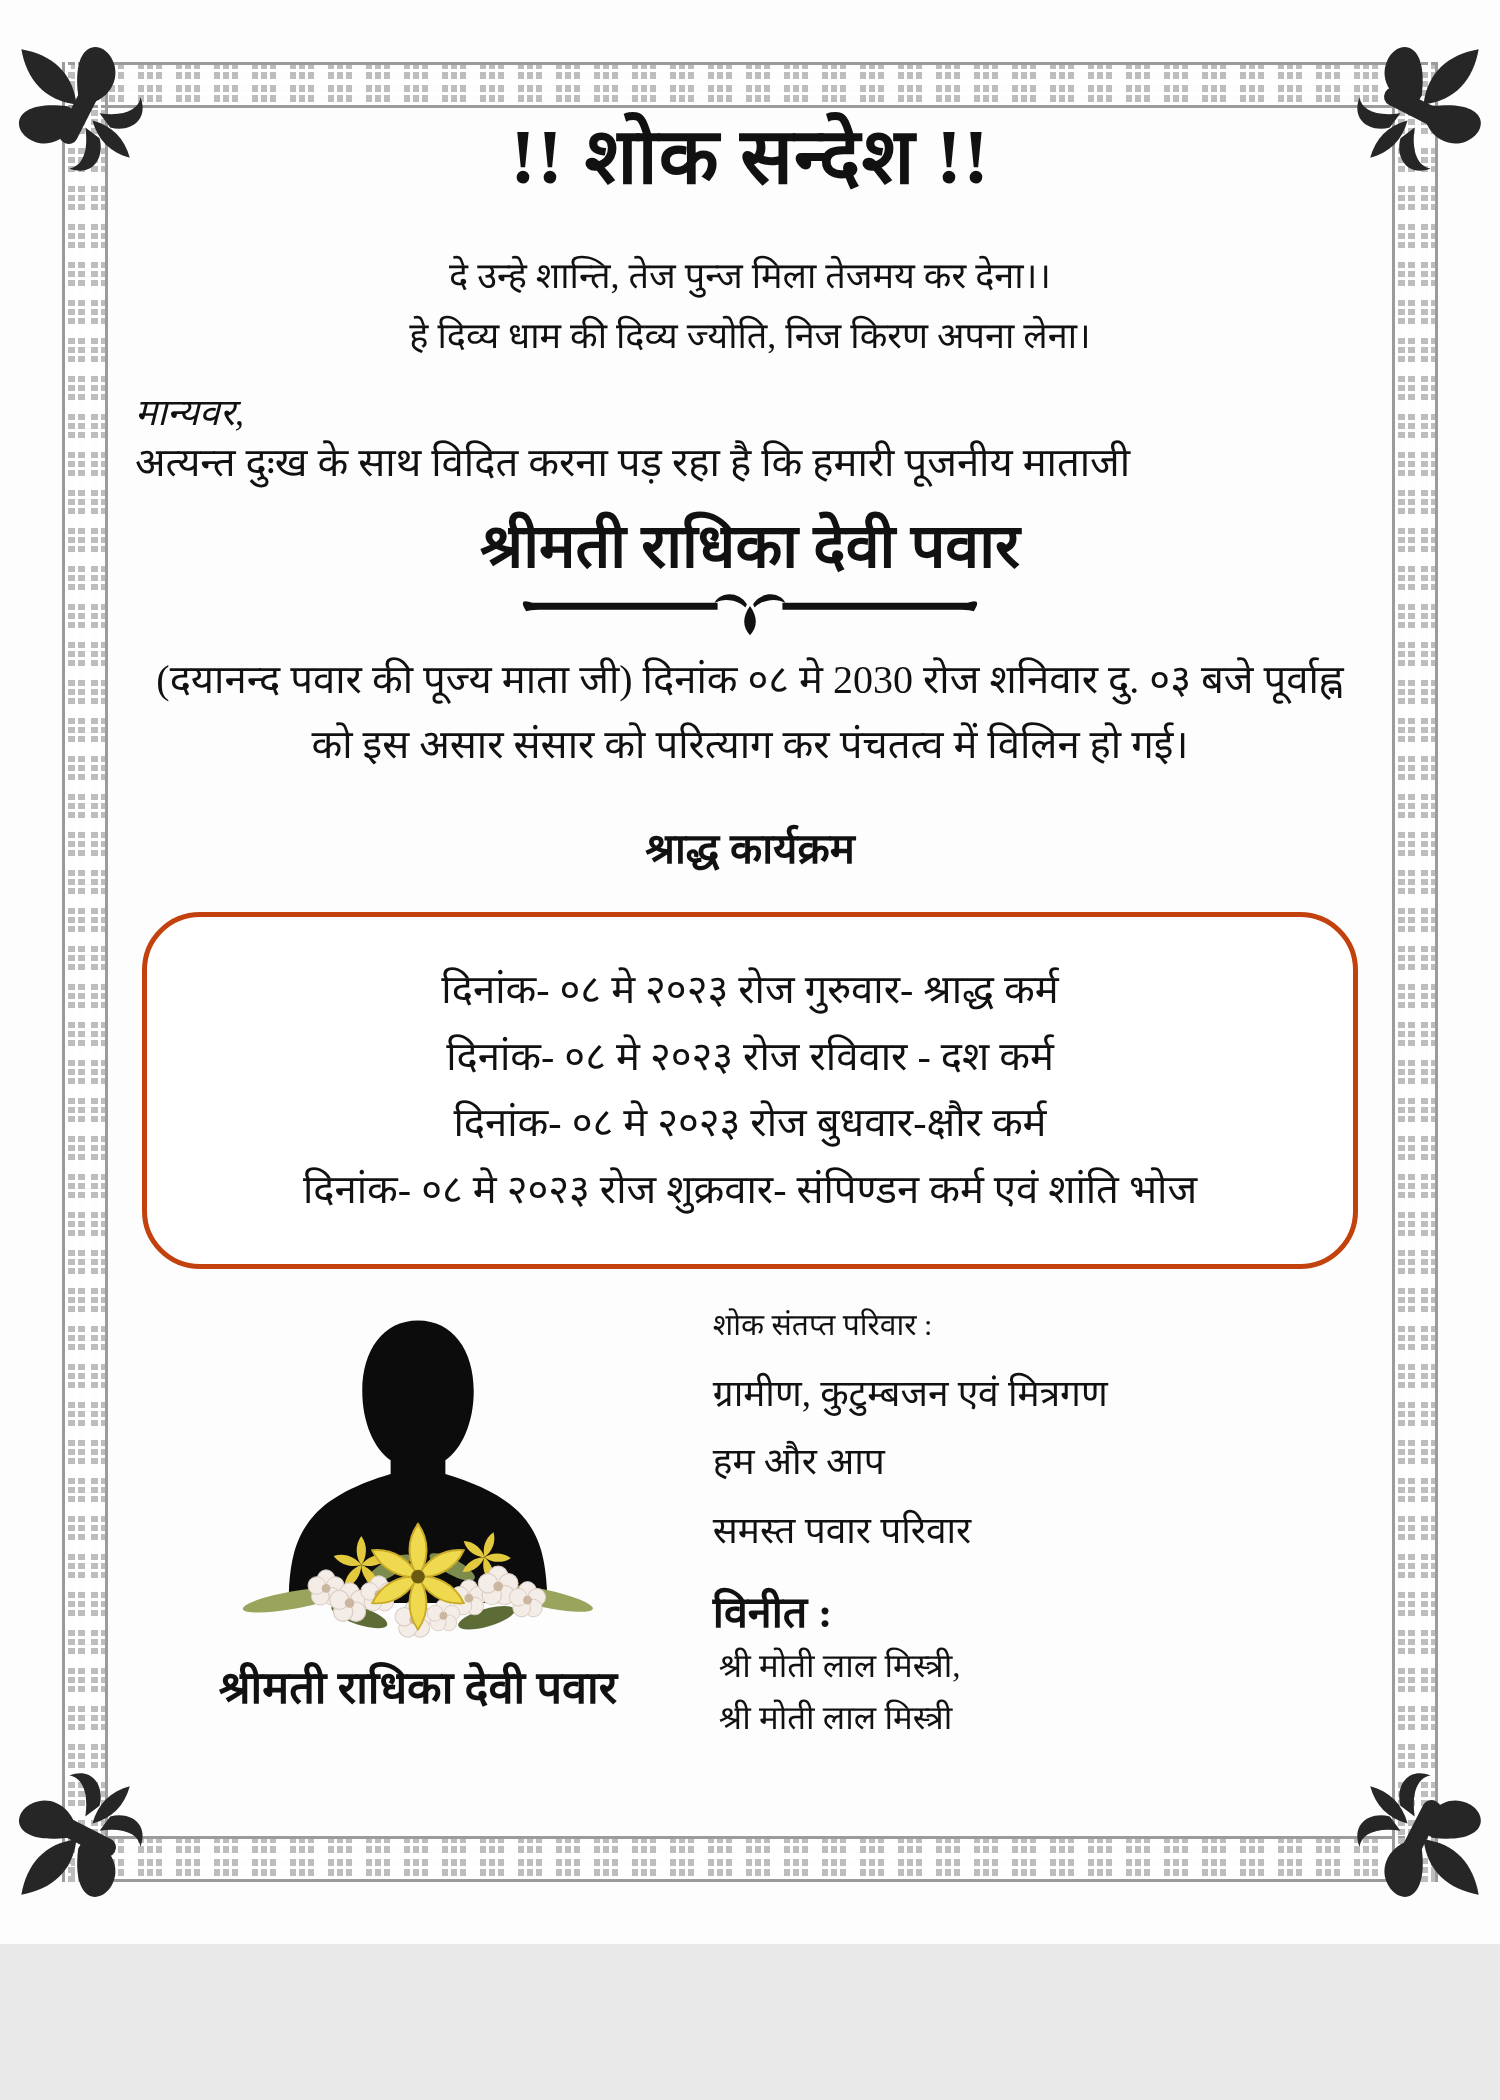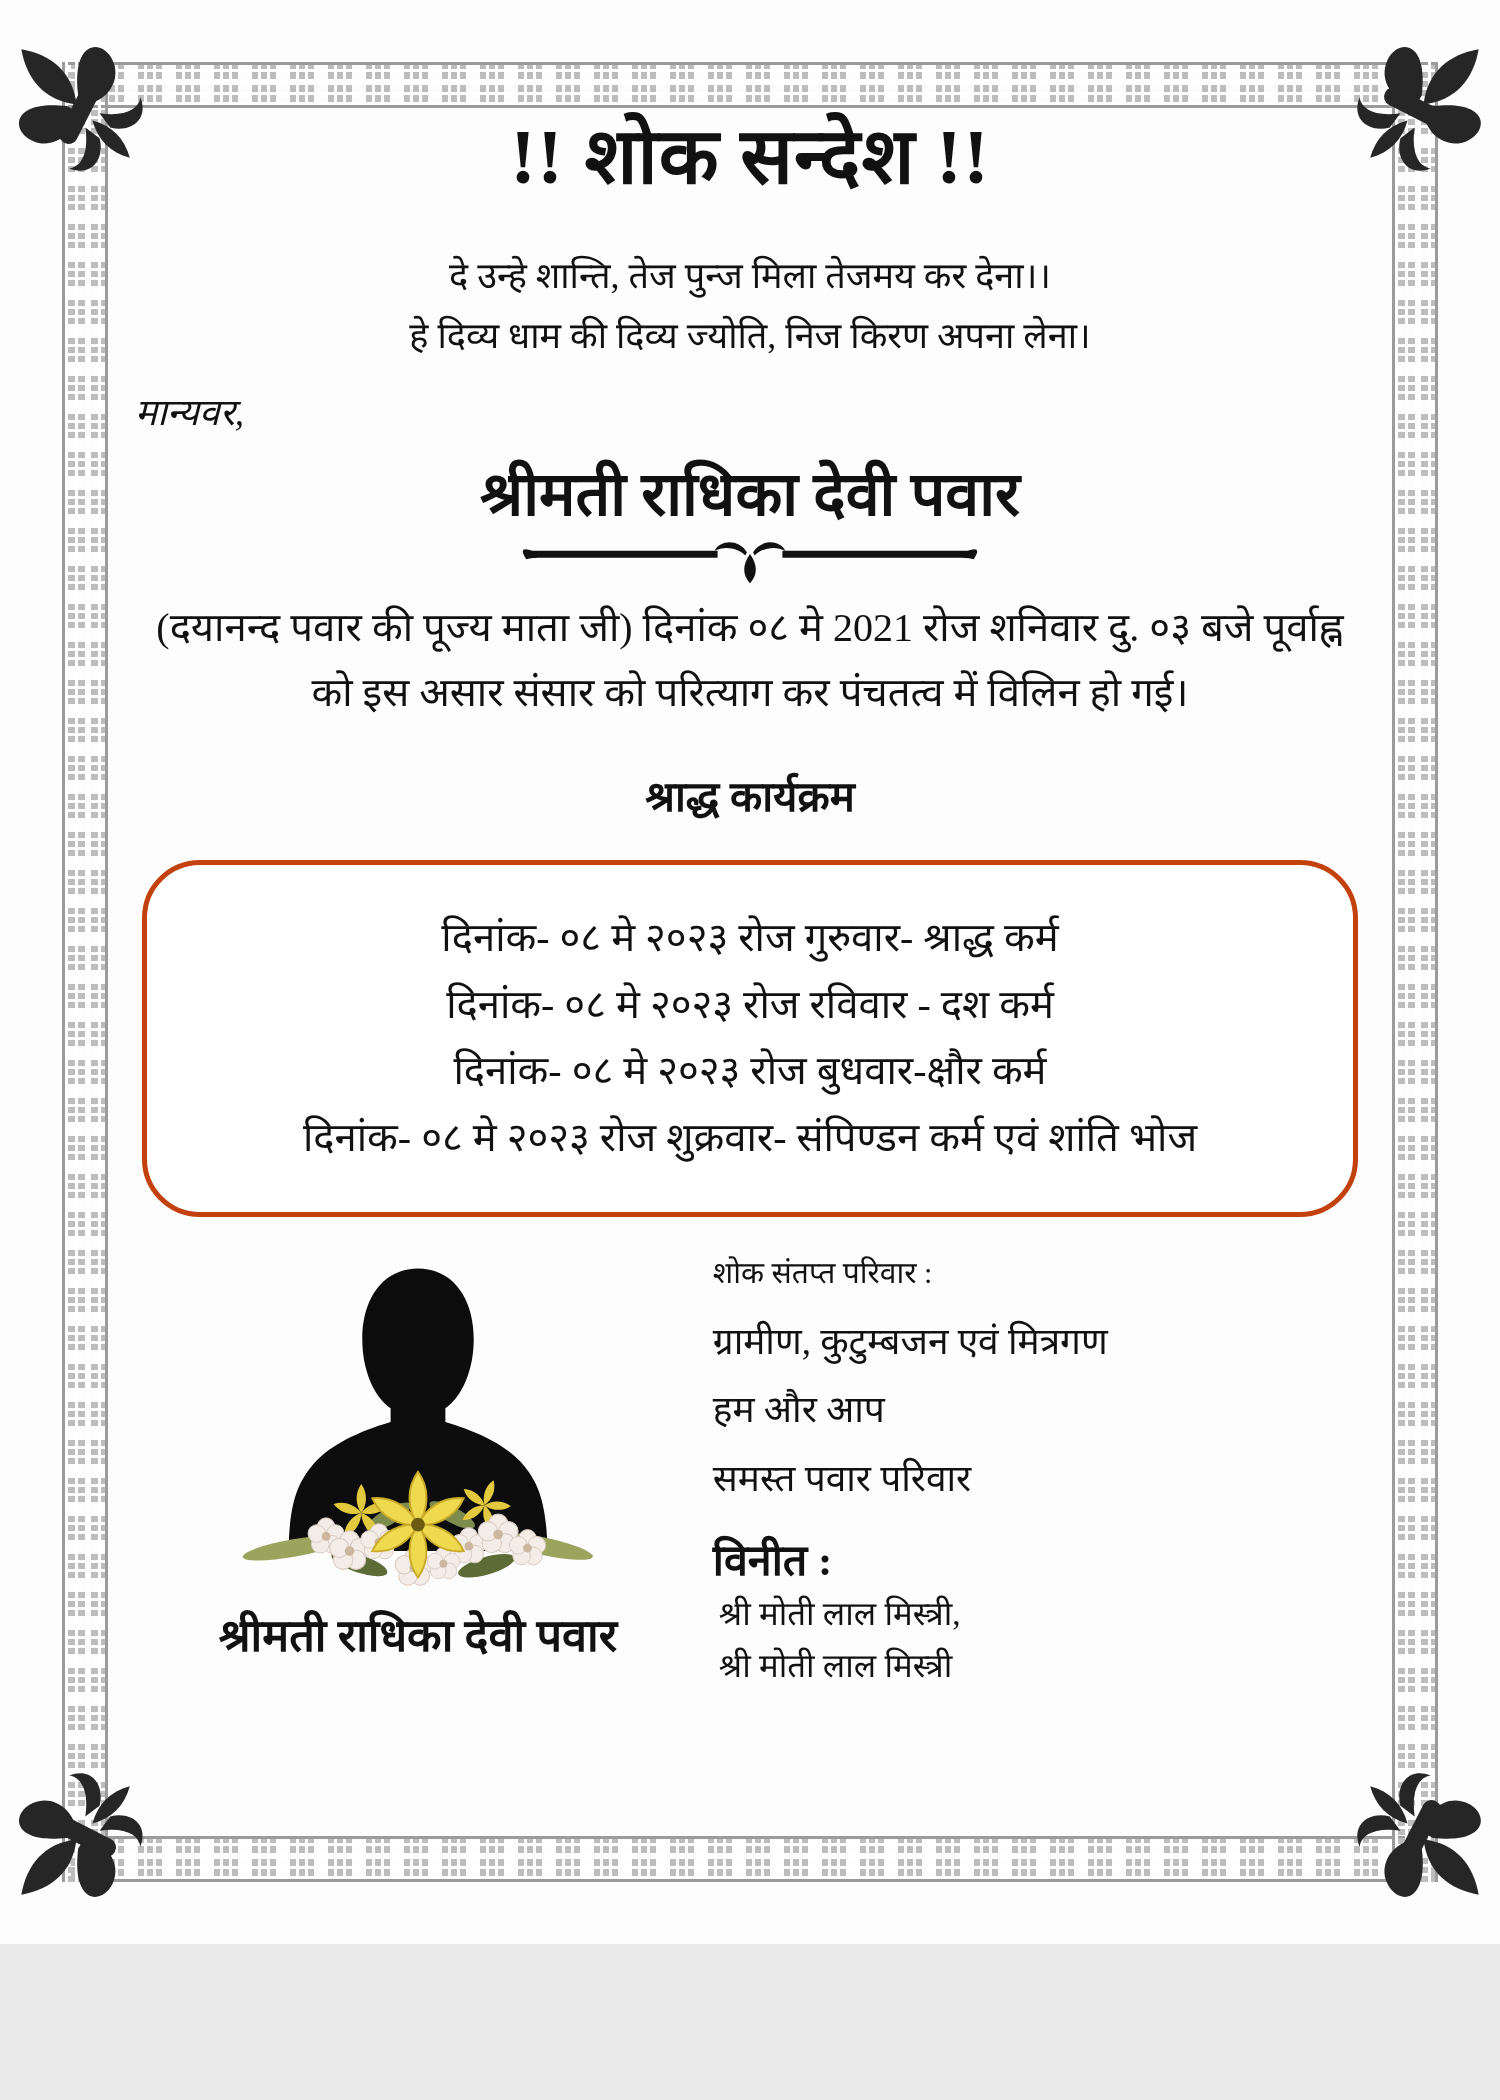--- a/index.html
+++ b/index.html
@@ -116,33 +116,34 @@
 
     <div class="title">!! शोक सन्देश !!</div>
 
     <div class="verse">
       <div>दे उन्हे शान्ति, तेज पुन्ज मिला तेजमय कर देना।।</div>
       <div>हे दिव्य धाम की दिव्य ज्योति, निज किरण अपना लेना।</div>
     </div>
 
     <div class="salute-block">
       <div class="salutation">मान्यवर,</div>
+      <div class="intro">अत्यन्त दुःख के साथ विदित करना पड़ रहा है कि हमारी पूजनीय माताजी</div>
     </div>
 
     <div class="deceased-name">श्रीमती राधिका देवी पवार</div>
 
     <svg class="divider" viewBox="0 0 620 70" fill="#111">
       <path d="M20 38 Q8 20 28 27 L268 27 L268 36 L36 36 C28 36 23 37 20 38 Z"></path>
       <path d="M600 38 Q612 20 592 27 L352 27 L352 36 L584 36 C592 36 597 37 600 38 Z"></path>
       <path d="M306 29 C296 12 272 12 264 27 C277 20 294 23 304 33 Z"></path>
       <path d="M314 29 C324 12 348 12 356 27 C343 20 326 23 316 33 Z"></path>
       <path d="M310 31 C300 45 300 58 310 69 C320 58 320 45 310 31 Z"></path>
     </svg>
 
-    <p class="details">(दयानन्द पवार की पूज्य माता जी) दिनांक ०८ मे 2021 रोज शनिवार दु. ०३ बजे पूर्वाह्न को इस असार संसार को परित्याग कर पंचतत्व में विलिन हो गई।</p>
+    <p class="details">(दयानन्द पवार की पूज्य माता जी) दिनांक ०८ मे 2030 रोज शनिवार दु. ०३ बजे पूर्वाह्न को इस असार संसार को परित्याग कर पंचतत्व में विलिन हो गई।</p>
 
 
     <div class="program-heading">श्राद्ध कार्यक्रम</div>
 
     <div class="program-box">
       <div class="program-item">दिनांक- ०८ मे २०२३ रोज गुरुवार- श्राद्ध कर्म</div>
       <div class="program-item">दिनांक- ०८ मे २०२३ रोज रविवार - दश कर्म</div>
       <div class="program-item">दिनांक- ०८ मे २०२३ रोज बुधवार-क्षौर कर्म</div>
       <div class="program-item">दिनांक- ०८ मे २०२३ रोज शुक्रवार- संपिण्डन कर्म एवं शांति भोज</div>
     </div>

